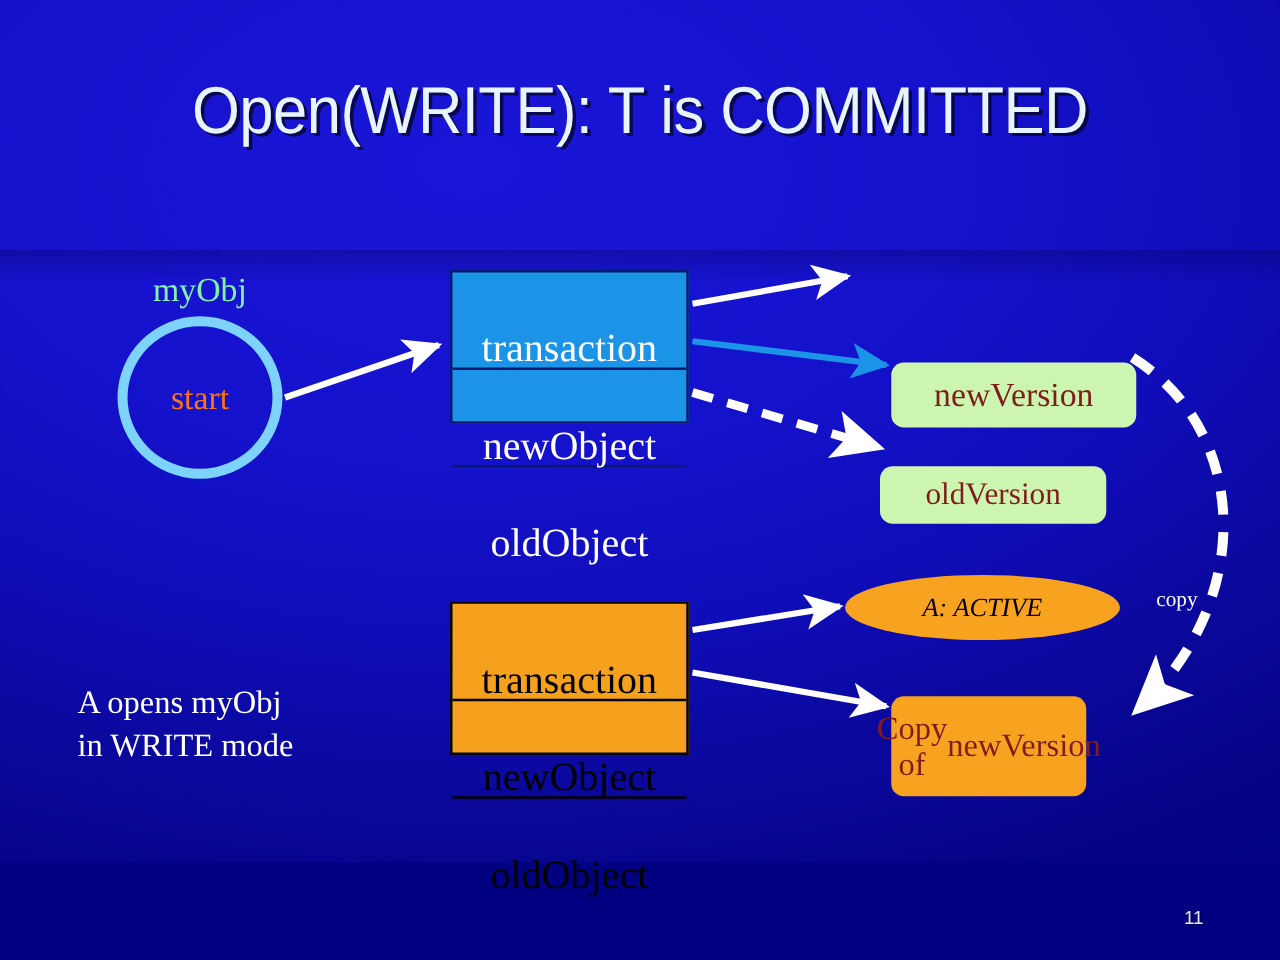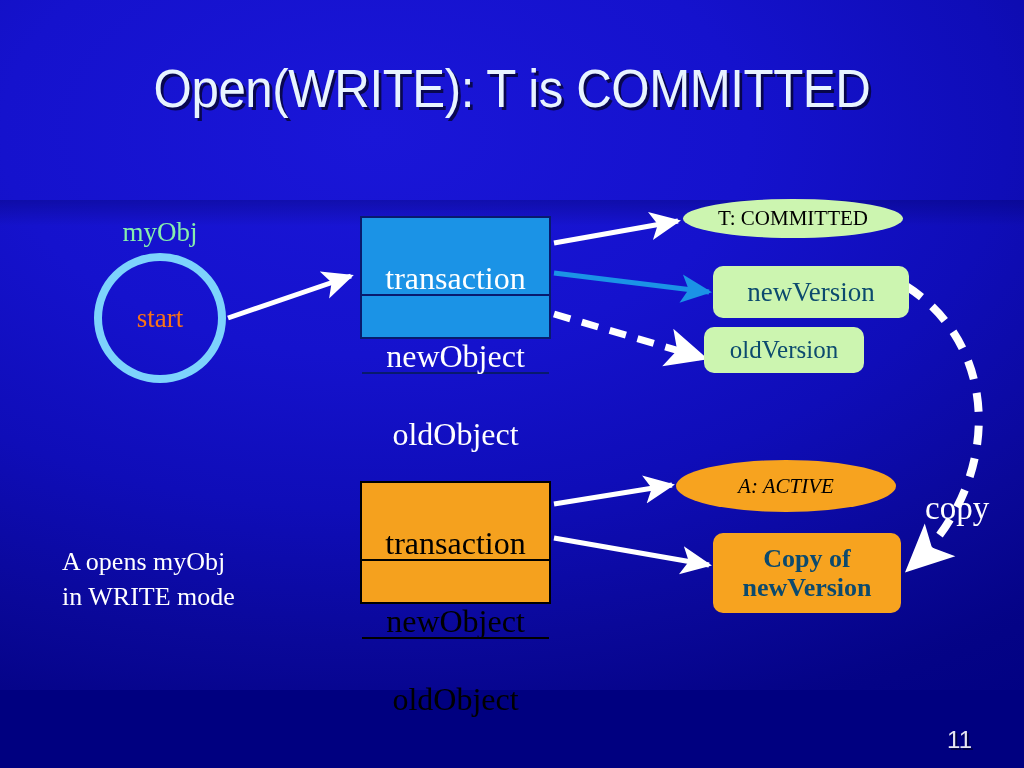--- a/index.html
+++ b/index.html
@@ -167,76 +167,75 @@
     top: 460px;
     width: 220px;
     height: 52px;
     background: #f7a31f;
     font-style: italic;
   }
 
   
   .vbox {
     border-radius: 10px;
-    color: #0c4a6e;
+    color: #7f1d1d;
+    margin-top: 24px;
   }
   #box-newversion {
     left: 713px;
     top: 266px;
     width: 196px;
     height: 52px;
     background: #ccf5b0;
     font-size: 27px;
   }
   #box-oldversion {
     left: 704px;
-    top: 327px;
-    width: 160px;
+    top: 349px;
+    width: 181px;
     height: 46px;
     background: #ccf5b0;
     font-size: 25px;
   }
   #box-copy {
     left: 713px;
     top: 533px;
-    width: 188px;
+    width: 156px;
     height: 80px;
     background: #f7a31f;
     font-size: 26px;
     line-height: 1.12;
-    flex-direction: column;
-    font-weight: bold;
+    flex-direction: row;
   }
 
   
   #copy-label {
     position: absolute;
     left: 925px;
     top: 470px;
     color: #ffffff;
-    font-size: 33px;
-    margin-top: 20px;
+    font-size: 17px;
   }
   #caption {
     position: absolute;
     left: 62px;
     top: 545px;
     color: #ffffff;
     font-size: 26px;
     line-height: 1.33;
     white-space: pre-line;
   }
   #page-number {
     position: absolute;
     left: 938px;
     top: 726px;
     width: 34px;
-    text-align: right;
+    text-align: center;
     color: #e6e6f0;
-    font-size: 24px;
+    font-size: 15px;
     font-family: "Liberation Sans", "DejaVu Sans", sans-serif;
     text-shadow: 2px 2px 0 rgba(0,0,0,0.45);
   }
 </style>
 </head>
 <body>
 
 <div id="slide">
 
   <div id="bg-base"></div>
@@ -275,21 +274,20 @@
 
   <div id="myobj-label">myObj</div>
   <div id="start-circle" class="node">start</div>
 
   <div id="record-blue" class="record">
     <div class="row">transaction</div>
     <div class="row">newObject</div>
     <div class="row">oldObject</div>
   </div>
 
-  <div id="ellipse-committed" class="node ellipse">T: COMMITTED</div>
   <div id="box-newversion" class="node vbox">newVersion</div>
   <div id="box-oldversion" class="node vbox">oldVersion</div>
 
   <div id="record-orange" class="record">
     <div class="row">transaction</div>
     <div class="row">newObject</div>
     <div class="row">oldObject</div>
   </div>
 
   <div id="ellipse-active" class="node ellipse">A: ACTIVE</div>

